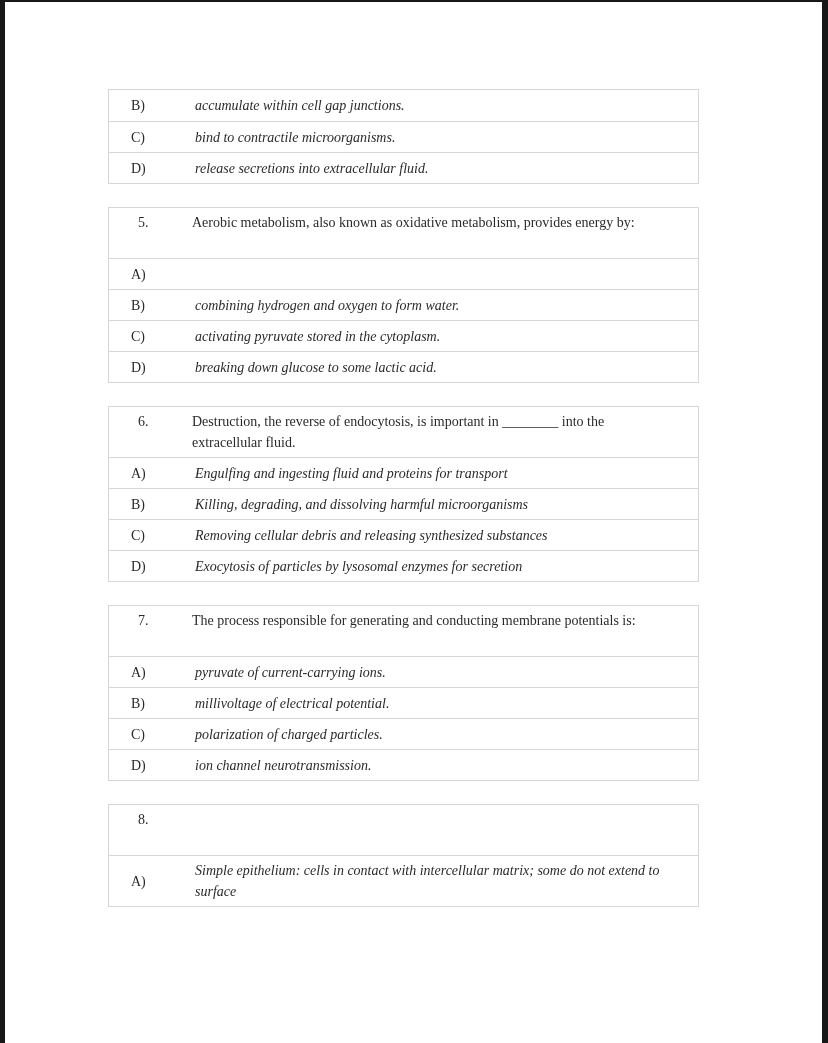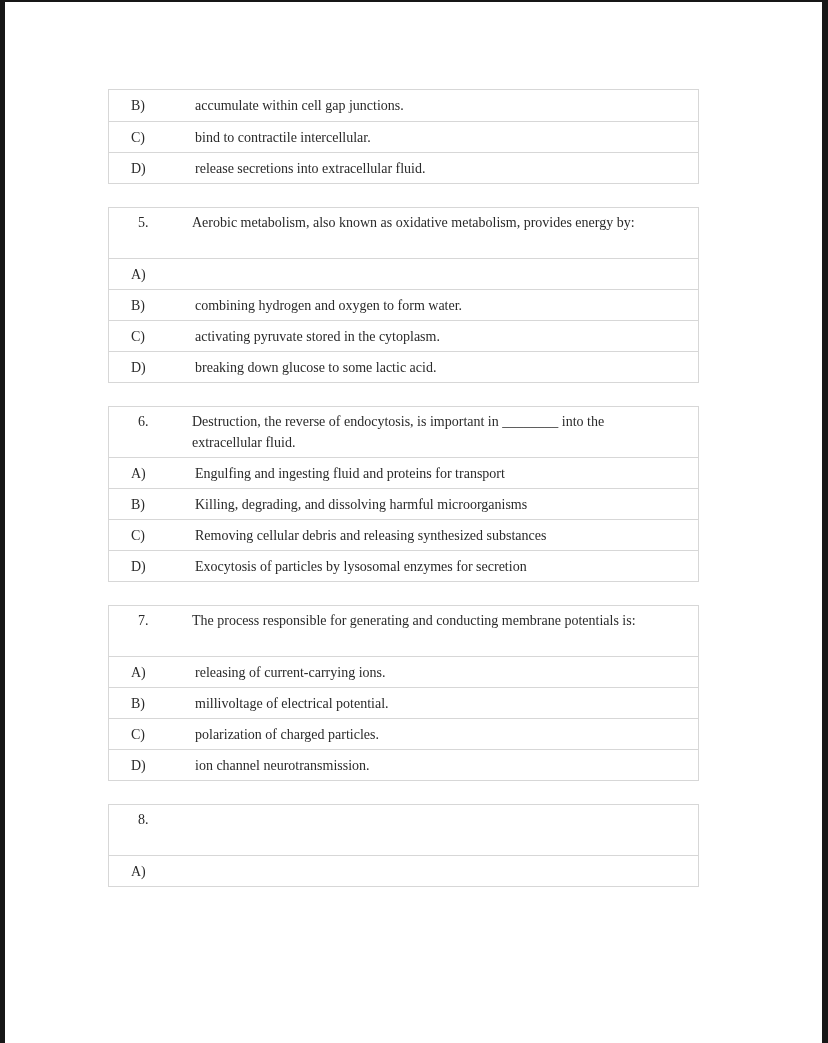--- a/index.html
+++ b/index.html
@@ -50,36 +50,37 @@
   .opt-row { min-height: 31px; box-sizing: border-box; align-items: center; padding: 4px 0; }
   .opt-letter {
     flex: 0 0 64px;
     padding-left: 22px;
     line-height: 21px;
   }
   .opt-text {
     flex: 1 1 auto;
     padding-right: 26px;
     line-height: 21px;
+    font-style: italic;
   }
 </style>
 </head>
 <body>
 
 <div id="screen" style="background: rgb(255, 255, 255); color: rgb(42, 42, 42);">
   <div id="content">
       <div class="q-table" style="border-color: rgb(215, 215, 215);">
 
   <div class="q-row opt-row" style="border-color: rgb(215, 215, 215);">
     <div class="opt-letter">B)</div>
     <div class="opt-text">accumulate within cell gap junctions.</div>
   </div>
         <div class="q-row opt-row" style="border-color: rgb(215, 215, 215);">
     <div class="opt-letter">C)</div>
-    <div class="opt-text">bind to contractile intercellular.</div>
+    <div class="opt-text">bind to contractile microorganisms.</div>
   </div>
         <div class="q-row opt-row" style="border-color: rgb(215, 215, 215);">
     <div class="opt-letter">D)</div>
     <div class="opt-text">release secretions into extracellular fluid.</div>
   </div>
       </div>
       <div class="q-table" style="border-color: rgb(215, 215, 215);">
     <div class="q-row stem-row" style="border-color: rgb(215, 215, 215);">
       <div class="stem-num">5.</div>
       <div class="stem-text">Aerobic metabolism, also known as oxidative metabolism, provides energy by:</div>
@@ -122,40 +123,41 @@
     <div class="opt-text">Exocytosis of particles by lysosomal enzymes for secretion</div>
   </div>
       </div>
       <div class="q-table" style="border-color: rgb(215, 215, 215);">
     <div class="q-row stem-row" style="border-color: rgb(215, 215, 215);">
       <div class="stem-num">7.</div>
       <div class="stem-text">The process responsible for generating and conducting membrane potentials is:</div>
     </div>
   <div class="q-row opt-row" style="border-color: rgb(215, 215, 215);">
     <div class="opt-letter">A)</div>
-    <div class="opt-text">releasing of current-carrying ions.</div>
+    <div class="opt-text">pyruvate of current-carrying ions.</div>
   </div>
         <div class="q-row opt-row" style="border-color: rgb(215, 215, 215);">
     <div class="opt-letter">B)</div>
     <div class="opt-text">millivoltage of electrical potential.</div>
   </div>
         <div class="q-row opt-row" style="border-color: rgb(215, 215, 215);">
     <div class="opt-letter">C)</div>
     <div class="opt-text">polarization of charged particles.</div>
   </div>
         <div class="q-row opt-row" style="border-color: rgb(215, 215, 215);">
     <div class="opt-letter">D)</div>
     <div class="opt-text">ion channel neurotransmission.</div>
   </div>
       </div>
       <div class="q-table" style="border-color: rgb(215, 215, 215);">
     <div class="q-row stem-row" style="border-color: rgb(215, 215, 215);">
       <div class="stem-num">8.</div>
     </div>
   <div class="q-row opt-row" style="border-color: rgb(215, 215, 215);">
     <div class="opt-letter">A)</div>
+    <div class="opt-text">Simple epithelium: cells in contact with intercellular matrix; some do not extend to surface</div>
   </div>
       </div>
     </div>
   <div class="edge edge-left" style="background: rgb(23, 23, 23);"></div>
   <div class="edge edge-right" style="background: rgb(23, 23, 23);"></div>
   <div class="edge edge-top" style="background: rgb(23, 23, 23);"></div>
 </div>
 
 </body></html>

